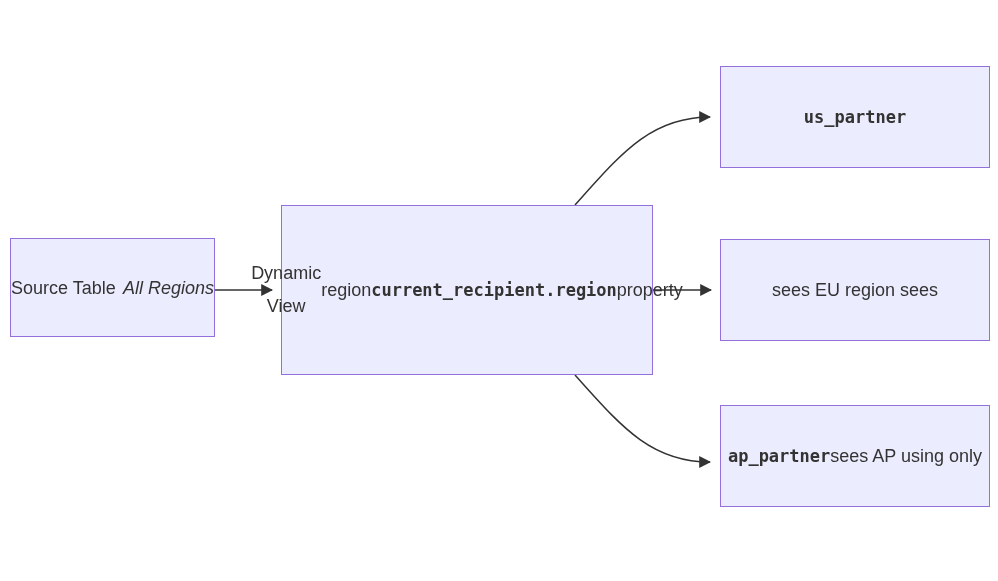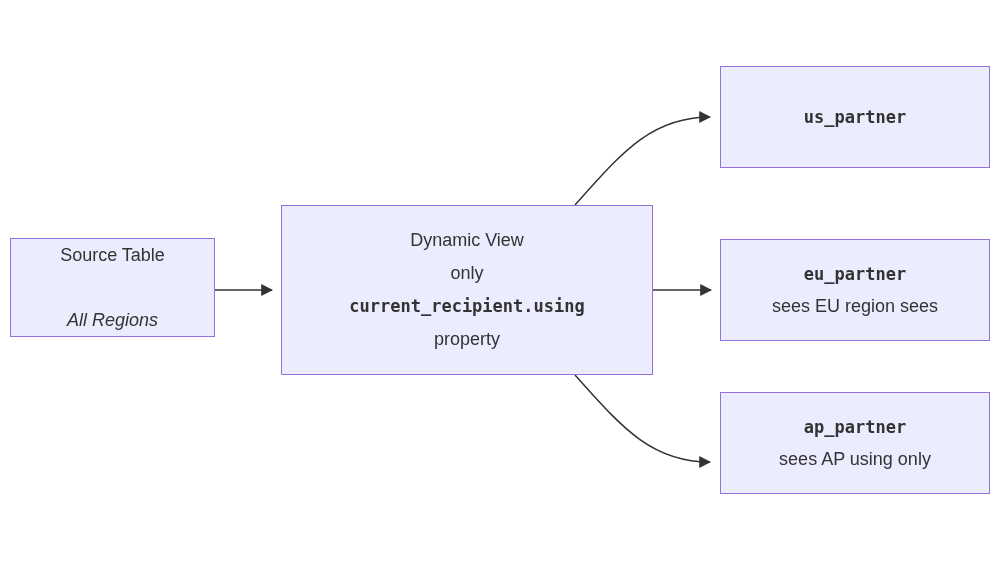--- a/index.html
+++ b/index.html
@@ -23,21 +23,21 @@
     width: 998px;
     height: 581px;
     pointer-events: none;
   }
   .node {
     position: absolute;
     background: #ECECFF;
     border: 1px solid #9370DB;
     box-sizing: border-box;
     display: flex;
-    flex-direction: column;
+    flex-direction: row;
     align-items: center;
     justify-content: center;
     text-align: center;
     font-size: 18px;
     line-height: 32px;
   }
   .node-source {
     left: 10px;
     top: 238px;
     width: 205px;
@@ -52,21 +52,21 @@
     line-height: 33px;
     text-align: center;
   }
   .node-partner {
     left: 720px;
     width: 270px;
     height: 102px;
   }
   .node-partner-us { top: 66px; }
   .node-partner-eu { top: 239px; }
-  .node-partner-ap { top: 392px; }
+  .node-partner-ap { top: 405px; }
   .italic {
     font-style: italic;
   }
   .code {
     font-family: "DejaVu Sans Mono", "Liberation Mono", monospace;
     font-weight: bold;
     font-size: 17px;
   }
 </style>
 </head>
@@ -86,31 +86,30 @@
     <path d="M575,375 C620,425 650,462 710,462" fill="none" stroke="#333333" stroke-width="1.5" marker-end="url(#arrowhead)"></path>
   </svg>
 
   <div class="node node-source">
     <div>Source Table</div>
     <div class="italic">All Regions</div>
   </div>
 
   <div class="node node-view">
     <div>Dynamic View</div>
-    <div>only</div>
-    <div class="code">current_recipient.using</div>
+    <div>region</div>
+    <div class="code">current_recipient.region</div>
     <div>property</div>
   </div>
 
   <div class="node node-partner node-partner-us">
     <div class="code">us_partner</div>
   </div>
 
   <div class="node node-partner node-partner-eu">
-    <div class="code">eu_partner</div>
     <div>sees EU region sees</div>
   </div>
 
   <div class="node node-partner node-partner-ap">
     <div class="code">ap_partner</div>
     <div>sees AP using only</div>
   </div>
 
 </div>
 

